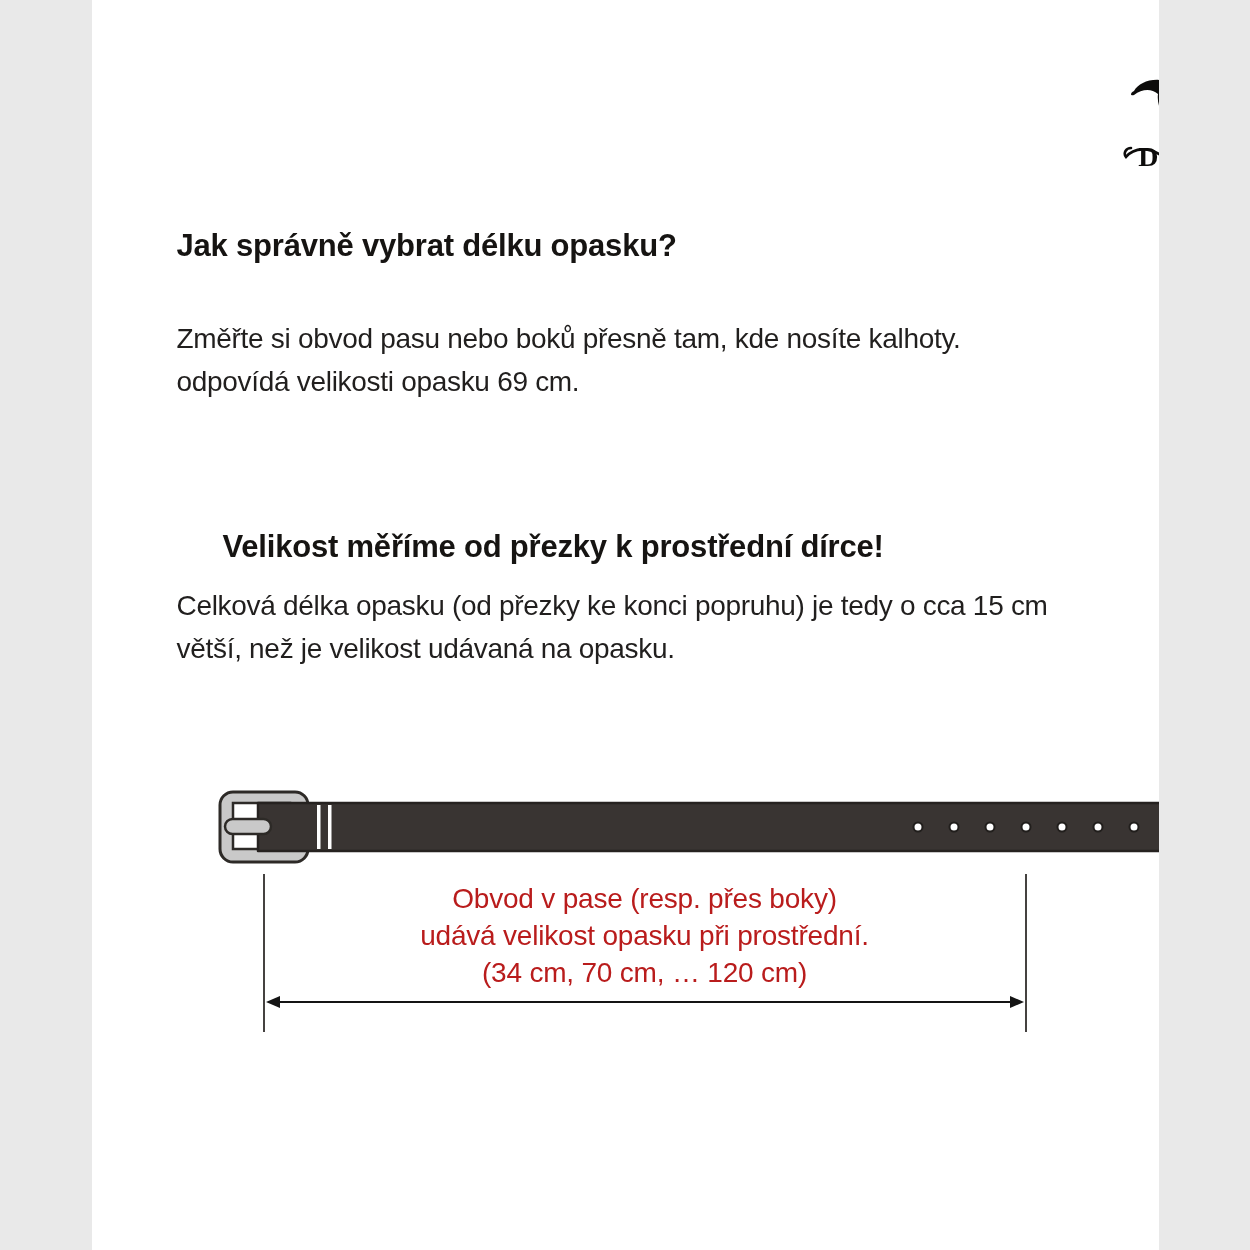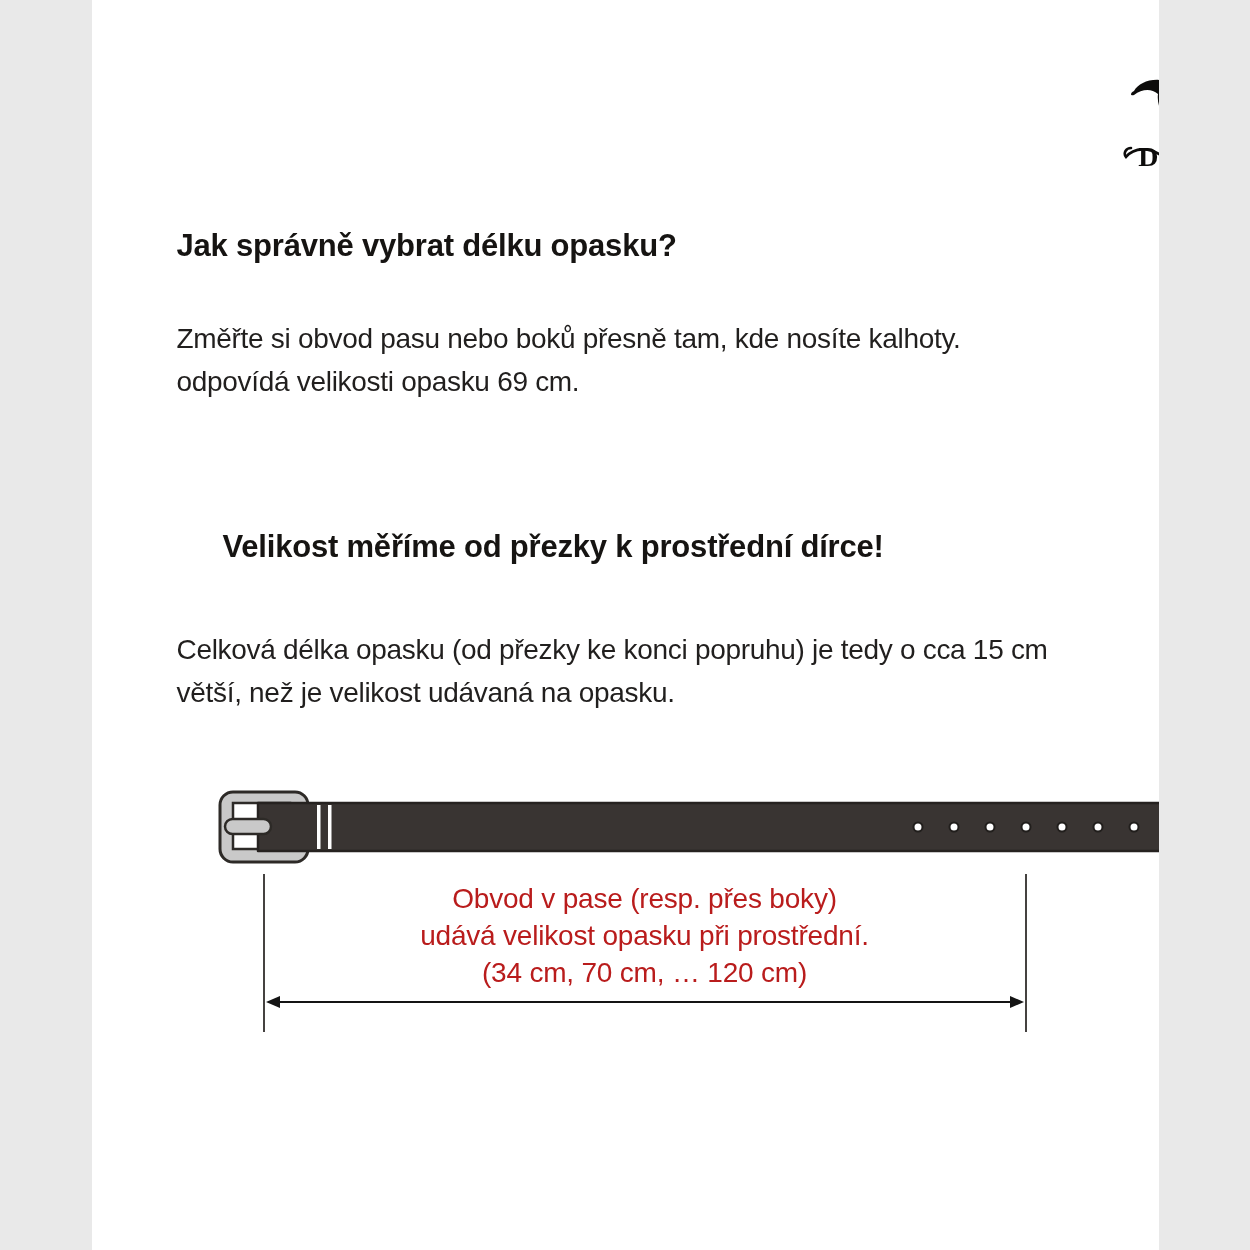--- a/index.html
+++ b/index.html
@@ -114,21 +114,21 @@
 
   <div class="abs heading" style="left:85px;top:228px;">Jak správně vybrat délku opasku?</div>
 
   <div class="abs" style="left:85px;top:317px;">
     <div class="bodyline">Změřte si obvod pasu nebo boků přesně tam, kde nosíte kalhoty.</div>
     <div class="bodyline">odpovídá velikosti opasku 69 cm.</div>
   </div>
 
   <div class="abs heading" style="left:83px;top:529px;margin-left:48px;">Velikost měříme od přezky k prostřední dírce!</div>
 
-  <div class="abs" style="left:85px;top:628px;">
+  <div class="abs" style="left:85px;top:584px;">
     <div class="bodyline">Celková délka opasku (od přezky ke konci popruhu) je tedy o cca 15 cm</div>
     <div class="bodyline">větší, než je velikost udávaná na opasku.</div>
   </div>
 
   <svg class="abs" style="left:120px;top:785px;" width="1020" height="90" viewBox="0 0 1020 90">
 
     <rect x="8" y="7" width="88" height="70" rx="13" fill="#c9c9c9" stroke="#2d2a27" stroke-width="3"></rect>
 
     <rect x="21" y="18" width="57" height="46" fill="#ffffff" stroke="#2d2a27" stroke-width="2.5"></rect>
 

